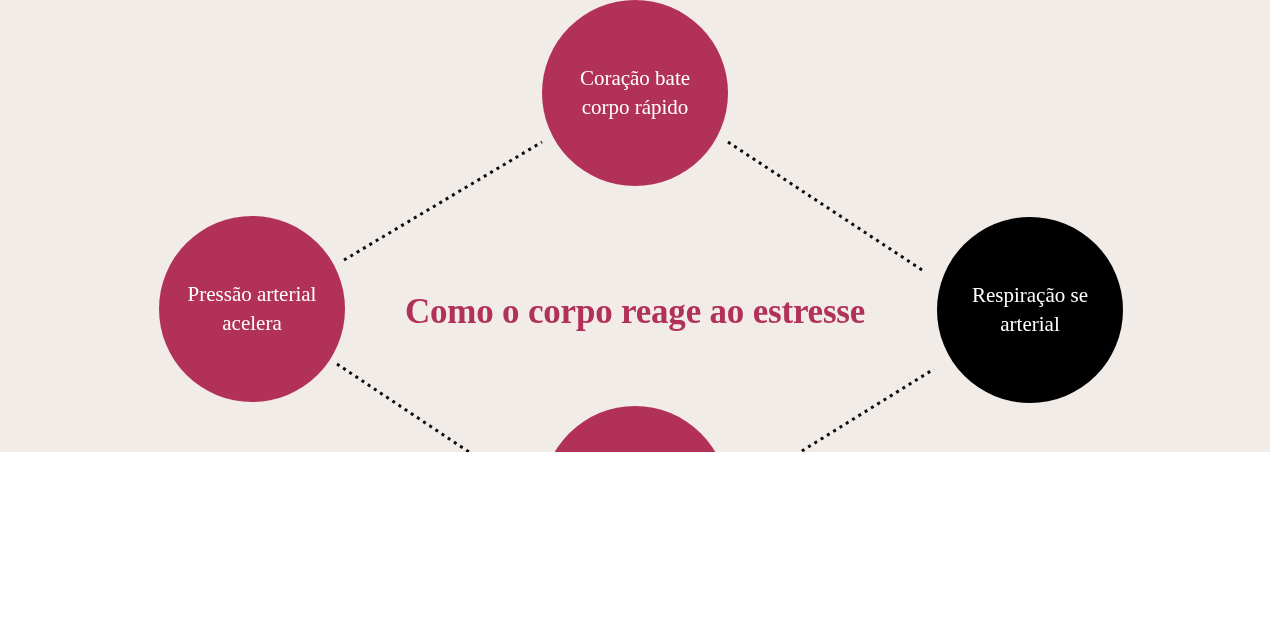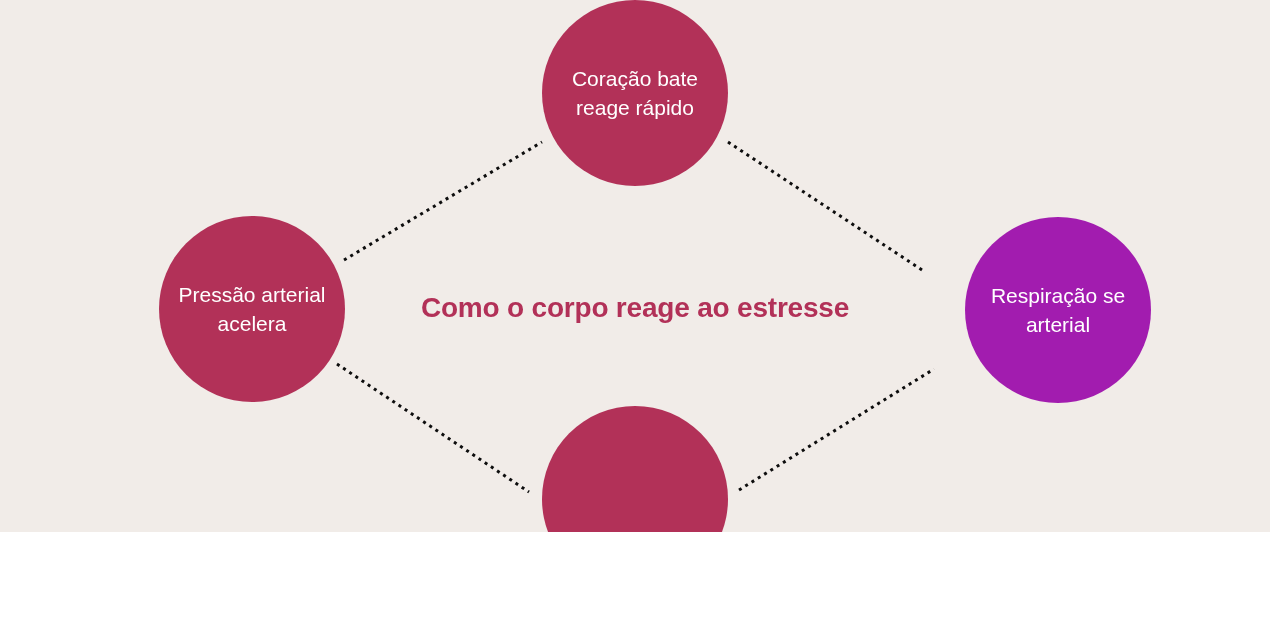--- a/index.html
+++ b/index.html
@@ -36,45 +36,45 @@
   .node .node-line {
     display: block;
     white-space: nowrap;
   }
   .diagram-title {
     position: absolute;
     left: 0;
     right: 0;
     top: 292px;
     text-align: center;
-    font-size: 28px;
+    font-size: 35px;
     font-weight: bold;
     letter-spacing: -0.2px;
   }
 </style>
 </head>
 <body>
 
-<div class="stage" style="width: 1270px; height: 532px; background: rgb(241, 236, 232);">
+<div class="stage" style="width: 1270px; height: 452px; background: rgb(241, 236, 232); font-family: Liberation Serif, serif;">
   <svg class="connectors" viewBox="0 0 1270 620" xmlns="http://www.w3.org/2000/svg">
       <line x1="344" y1="260" x2="542" y2="142" stroke="#0d0d0d" stroke-width="3" stroke-dasharray="3 4.4" stroke-linecap="butt"></line>
       <line x1="728" y1="142" x2="922" y2="270" stroke="#0d0d0d" stroke-width="3" stroke-dasharray="3 4.4" stroke-linecap="butt"></line>
       <line x1="337" y1="364" x2="529" y2="492" stroke="#0d0d0d" stroke-width="3" stroke-dasharray="3 4.4" stroke-linecap="butt"></line>
       <line x1="739" y1="490" x2="934" y2="369" stroke="#0d0d0d" stroke-width="3" stroke-dasharray="3 4.4" stroke-linecap="butt"></line>
     </svg>
   <div id="nodes-layer">
       <div class="node" style="left: 542px; top: 0px; width: 186px; height: 186px; background: rgb(178, 49, 88); color: rgb(255, 255, 255);">
         <span class="node-line">Coração bate</span>
-        <span class="node-line">reage rápido</span>
+        <span class="node-line">corpo rápido</span>
       </div>
       <div class="node" style="left: 159px; top: 216px; width: 186px; height: 186px; background: rgb(178, 49, 88); color: rgb(255, 255, 255);">
         <span class="node-line">Pressão arterial</span>
         <span class="node-line">acelera</span>
       </div>
-      <div class="node" style="left: 965px; top: 217px; width: 186px; height: 186px; background: #a21caf; color: rgb(255, 255, 255);">
+      <div class="node" style="left: 937px; top: 217px; width: 186px; height: 186px; background: #000000; color: rgb(255, 255, 255);">
         <span class="node-line">Respiração se</span>
         <span class="node-line">arterial</span>
       </div>
       <div class="node" style="left: 542px; top: 406px; width: 186px; height: 186px; background: rgb(178, 49, 88); color: rgb(255, 255, 255);">
       </div>
     </div>
   <div class="diagram-title" style="color: rgb(178, 49, 88);">Como o corpo reage ao estresse</div>
 </div>
 
 </body></html>

